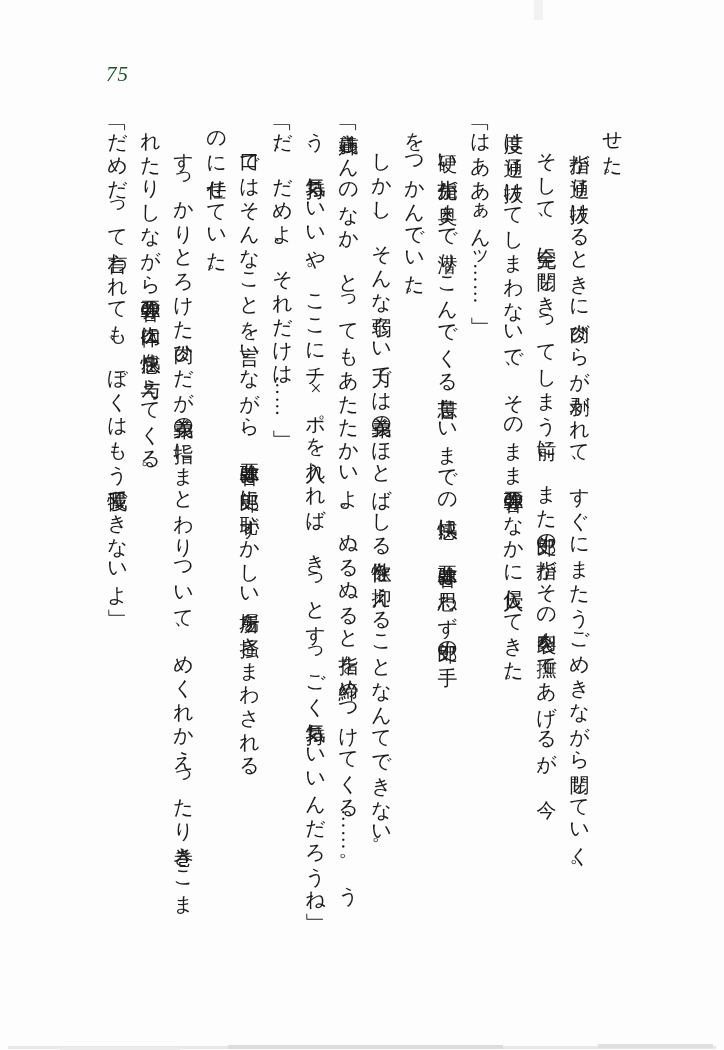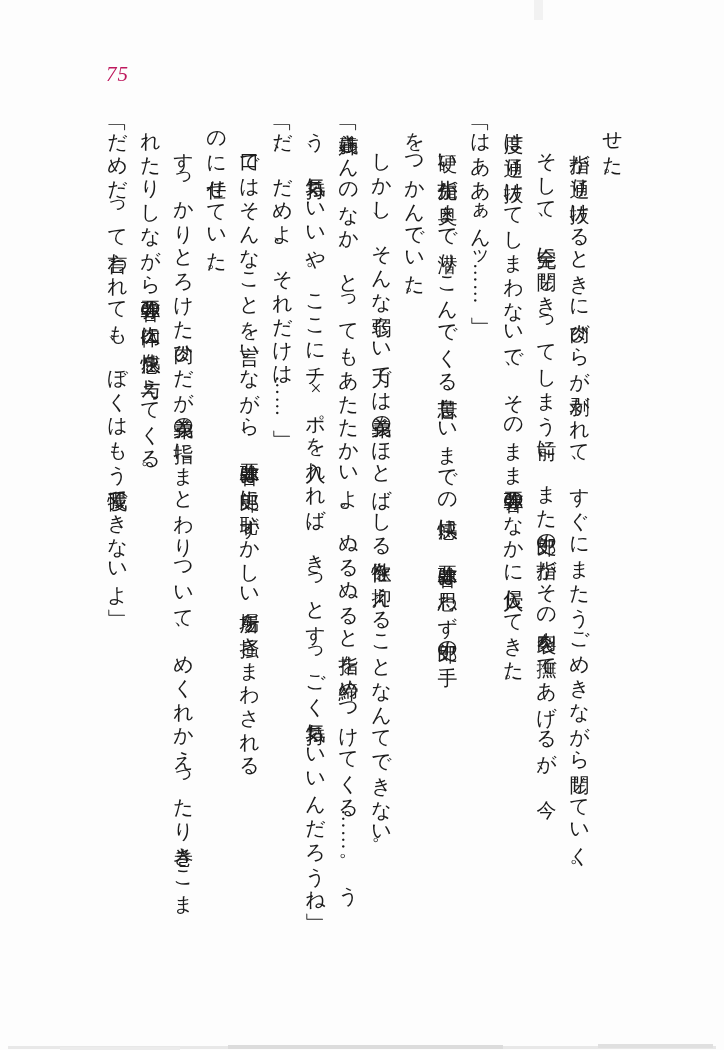--- a/index.html
+++ b/index.html
@@ -18,21 +18,21 @@
     position: absolute;
     inset: 0;
     background: #fdfdfd;
   }
   .page-number {
     position: absolute;
     top: 62px;
     left: 106px;
     font-size: 21px;
     font-style: italic;
-    color: #be185d;
+    color: #14532d;
     letter-spacing: 1px;
   }
   .text-block {
     position: absolute;
     top: 118px;
     right: 95px;
     height: 845px;
     writing-mode: vertical-rl;
     text-orientation: mixed;
     color: #1c1c1c;

